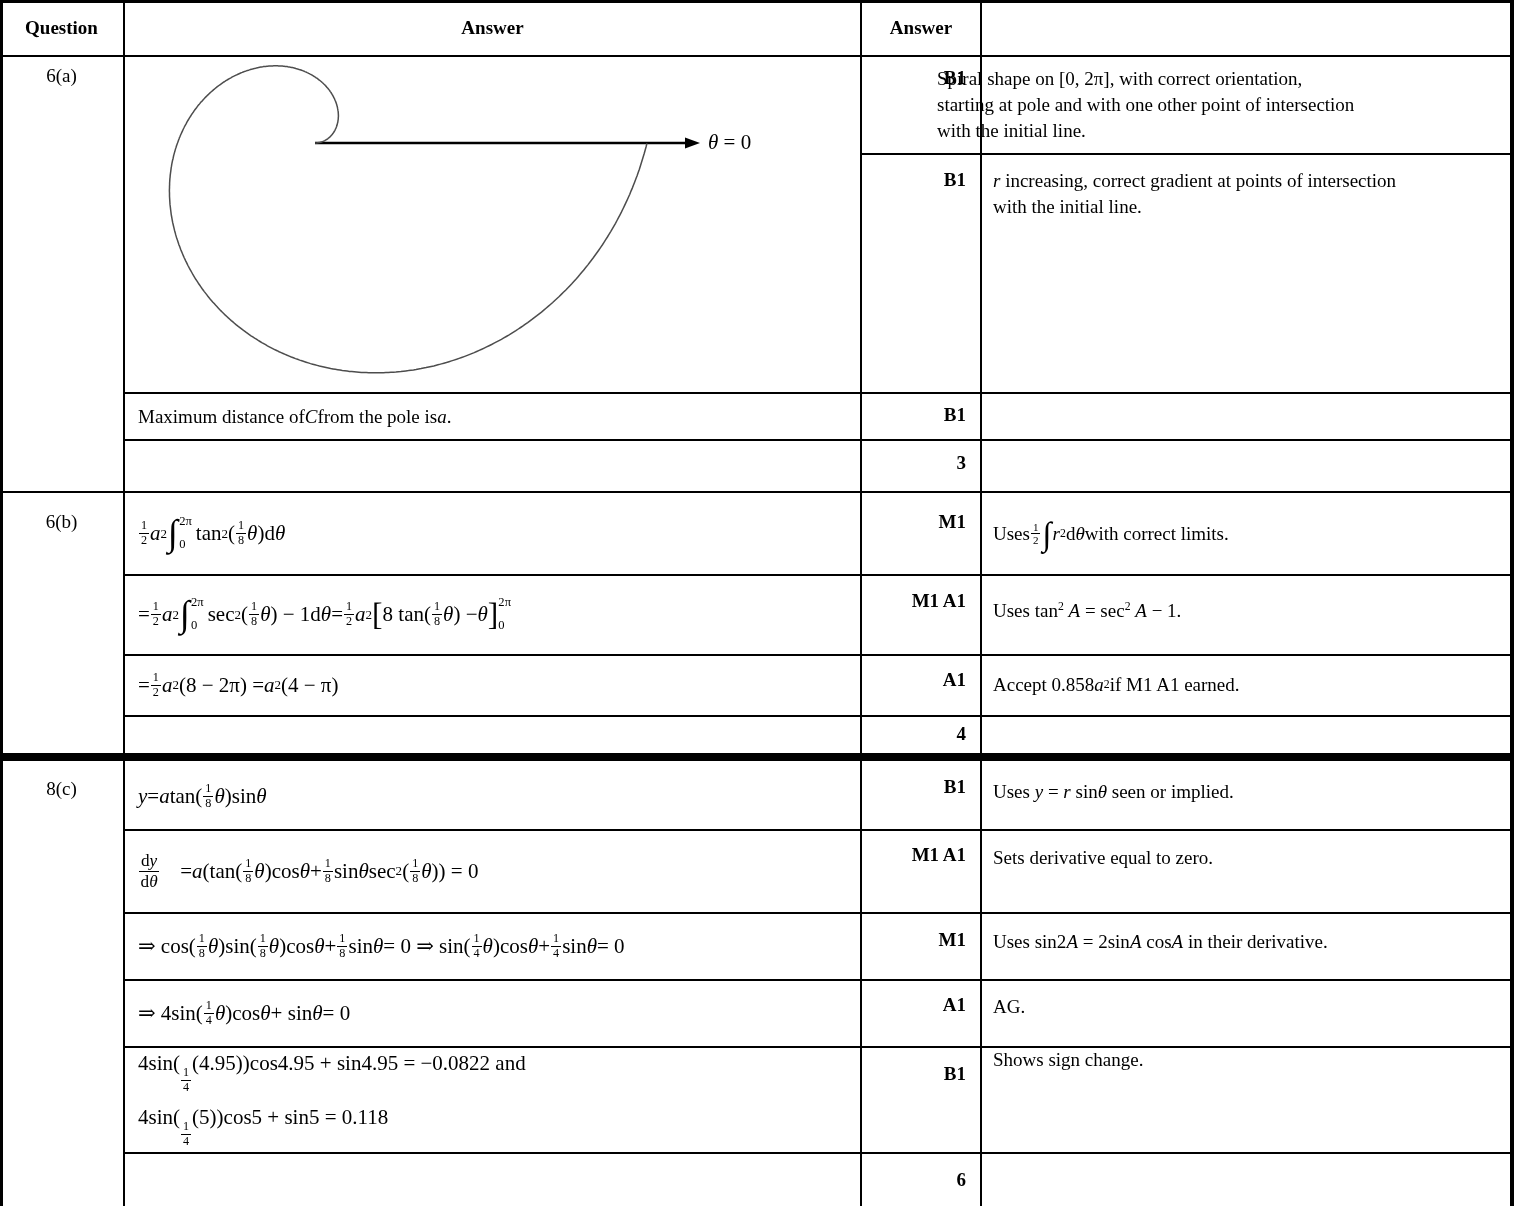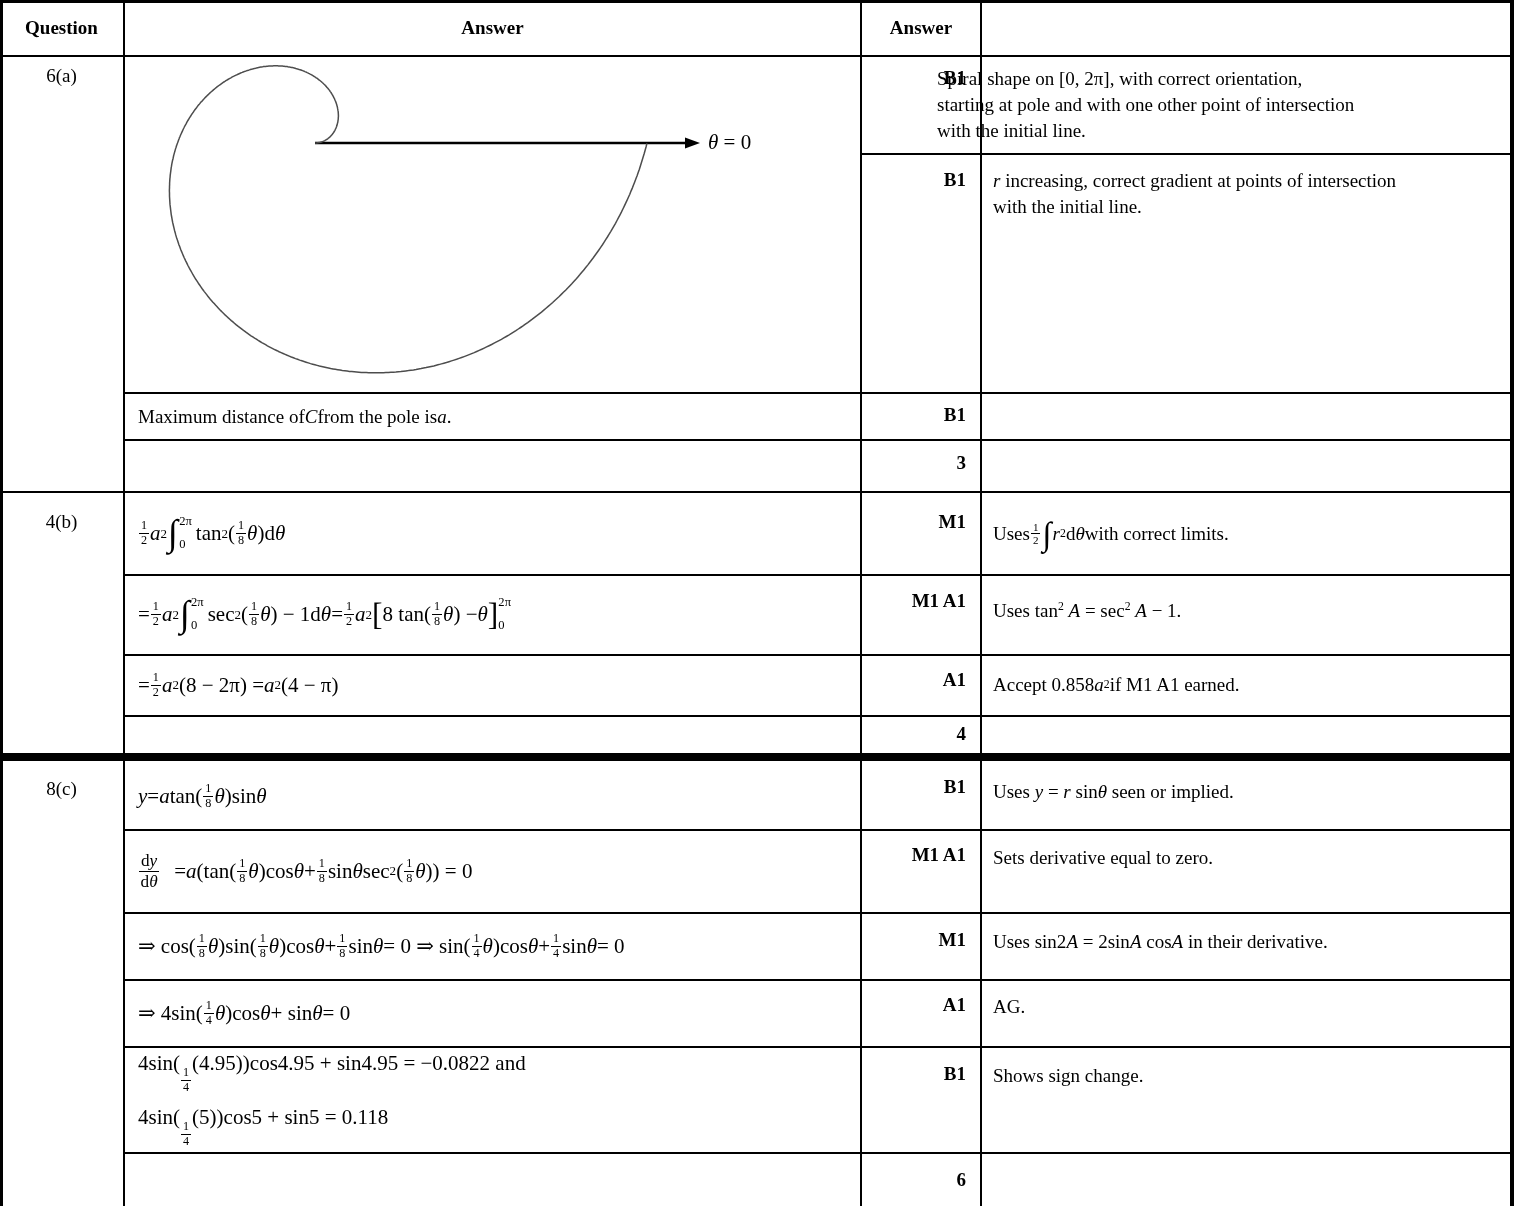--- a/index.html
+++ b/index.html
@@ -12,39 +12,39 @@
   .marks{text-align:right;padding-right:14px;font-weight:bold;font-size:19px;}
   .guid{padding-left:11px;padding-right:8px;line-height:26px;font-size:19px;}
   .formula{font-size:21px;padding-left:13px;display:flex;align-items:center;}
   .fcol{display:flex;flex-direction:column;justify-content:center;gap:10px;}
   .vcenter{display:flex;align-items:center;border-radius:12px;}
   i{font-family:"Liberation Serif","DejaVu Serif",serif;}
   sup{font-size:0.62em;}
   .fr{display:inline-flex;flex-direction:column;align-items:center;vertical-align:-0.55em;
       font-size:0.58em;line-height:1.12;font-style:normal;margin:0 1px;}
   .fr .n{border-bottom:1px solid #000;padding:0 2px;}
-  .fr.big{font-size:0.82em;vertical-align:-1.05em;margin-right:15px;}
+  .fr.big{font-size:0.82em;vertical-align:-1.05em;margin-right:21px;}
   .int{font-size:1.75em;line-height:1;vertical-align:-0.28em;font-style:normal;margin:0 1px;}
   .lim{display:inline-flex;flex-direction:column;justify-content:space-between;
        font-size:0.6em;line-height:1.1;vertical-align:-0.75em;height:2.9em;margin:0 4px 0 0;}
   .lim span:first-child{align-self:flex-start;}
   .bk{font-size:1.5em;vertical-align:-0.15em;}
   .theta{font-size:21px;}
 </style>
 </head>
 <body>
 
 <div id="page">
 
   <div class="cell hdr" style="left:0;top:0;width:123px;height:55px">Question</div>
   <div class="cell hdr" style="left:125px;top:0;width:735px;height:55px">Answer</div>
   <div class="cell hdr" style="left:862px;top:0;width:118px;height:55px">Answer</div>
 
   <div class="cell qlab" style="left:0;top:65px;width:123px;height:30px">6(a)</div>
-  <div class="cell qlab" style="left:0;top:511px;width:123px;height:30px">4(b)</div>
+  <div class="cell qlab" style="left:0;top:511px;width:123px;height:30px">6(b)</div>
   <div class="cell qlab" style="left:0;top:778px;width:123px;height:30px">8(c)</div>
 
   <div class="cell" style="left:125px;top:57px;width:735px;height:337px">
     <svg width="735" height="337">
       <line id="initial-line" stroke="#000" stroke-width="2.3" x1="190" y1="86" x2="563" y2="86"></line>
       <polygon id="arrow-head" fill="#000" points="575,86 560,80.5 560,91.5"></polygon>
       <path id="spiral-path" fill="none" stroke="#4d4d4d" stroke-width="1.5" d="M190.1 86.0L190.5 86.0L190.9 86.0L191.3 86.0L191.7 85.9L192.2 85.9L192.6 85.8L193.0 85.8L193.4 85.7L193.8 85.6L194.2 85.6L194.6 85.5L195.0 85.4L195.4 85.3L195.8 85.2L196.2 85.0L196.6 84.9L197.0 84.8L197.4 84.6L197.8 84.5L198.2 84.3L198.6 84.1L199.0 84.0L199.4 83.8L199.8 83.6L200.1 83.4L200.5 83.2L200.9 83.0L201.2 82.7L201.6 82.5L202.0 82.3L202.3 82.0L202.7 81.8L203.0 81.5L203.4 81.2L203.7 81.0L204.1 80.7L204.4 80.4L204.7 80.1L205.0 79.8L205.4 79.5L205.7 79.1L206.0 78.8L206.3 78.5L206.6 78.1L206.9 77.8L207.2 77.4L207.5 77.1L207.7 76.7L208.0 76.3L208.3 76.0L208.5 75.6L208.8 75.2L209.1 74.8L209.3 74.4L209.5 74.0L209.8 73.6L210.0 73.1L210.2 72.7L210.4 72.3L210.6 71.8L210.8 71.4L211.0 70.9L211.2 70.5L211.4 70.0L211.6 69.5L211.7 69.1L211.9 68.6L212.0 68.1L212.2 67.6L212.3 67.1L212.4 66.6L212.5 66.1L212.7 65.6L212.8 65.1L212.9 64.6L212.9 64.1L213.0 63.6L213.1 63.1L213.2 62.5L213.2 62.0L213.3 61.5L213.3 60.9L213.3 60.4L213.4 59.8L213.4 59.3L213.4 58.7L213.4 58.2L213.4 57.6L213.3 57.1L213.3 56.5L213.3 55.9L213.2 55.4L213.2 54.8L213.1 54.2L213.0 53.7L212.9 53.1L212.8 52.5L212.7 51.9L212.6 51.4L212.5 50.8L212.4 50.2L212.2 49.6L212.1 49.0L211.9 48.5L211.8 47.9L211.6 47.3L211.4 46.7L211.2 46.1L211.0 45.5L210.8 44.9L210.6 44.4L210.3 43.8L210.1 43.2L209.8 42.6L209.6 42.0L209.3 41.4L209.0 40.9L208.7 40.3L208.4 39.7L208.1 39.1L207.8 38.5L207.5 38.0L207.1 37.4L206.8 36.8L206.4 36.3L206.1 35.7L205.7 35.1L205.3 34.6L204.9 34.0L204.5 33.4L204.1 32.9L203.6 32.3L203.2 31.8L202.8 31.2L202.3 30.7L201.8 30.2L201.4 29.6L200.9 29.1L200.4 28.6L199.9 28.0L199.4 27.5L198.8 27.0L198.3 26.5L197.8 26.0L197.2 25.5L196.7 25.0L196.1 24.5L195.5 24.0L194.9 23.5L194.3 23.1L193.7 22.6L193.1 22.1L192.5 21.7L191.9 21.2L191.2 20.8L190.6 20.3L189.9 19.9L189.3 19.5L188.6 19.1L187.9 18.6L187.2 18.2L186.5 17.8L185.8 17.4L185.1 17.1L184.4 16.7L183.6 16.3L182.9 15.9L182.1 15.6L181.4 15.2L180.6 14.9L179.8 14.6L179.1 14.2L178.3 13.9L177.5 13.6L176.7 13.3L175.9 13.0L175.1 12.7L174.2 12.5L173.4 12.2L172.6 12.0L171.7 11.7L170.9 11.5L170.0 11.2L169.2 11.0L168.3 10.8L167.4 10.6L166.5 10.4L165.6 10.2L164.7 10.1L163.8 9.9L162.9 9.8L162.0 9.6L161.1 9.5L160.2 9.4L159.2 9.3L158.3 9.2L157.4 9.1L156.4 9.0L155.5 9.0L154.5 8.9L153.6 8.9L152.6 8.8L151.6 8.8L150.7 8.8L149.7 8.8L148.7 8.8L147.7 8.9L146.7 8.9L145.8 8.9L144.8 9.0L143.8 9.1L142.8 9.2L141.8 9.3L140.8 9.4L139.7 9.5L138.7 9.6L137.7 9.8L136.7 9.9L135.7 10.1L134.7 10.3L133.6 10.5L132.6 10.7L131.6 10.9L130.6 11.2L129.5 11.4L128.5 11.7L127.5 12.0L126.4 12.2L125.4 12.5L124.4 12.9L123.4 13.2L122.3 13.5L121.3 13.9L120.3 14.2L119.2 14.6L118.2 15.0L117.2 15.4L116.1 15.8L115.1 16.3L114.1 16.7L113.0 17.2L112.0 17.7L111.0 18.1L110.0 18.6L108.9 19.2L107.9 19.7L106.9 20.2L105.9 20.8L104.9 21.3L103.9 21.9L102.9 22.5L101.9 23.1L100.9 23.7L99.9 24.4L98.9 25.0L97.9 25.7L96.9 26.4L95.9 27.1L94.9 27.8L93.9 28.5L93.0 29.2L92.0 29.9L91.1 30.7L90.1 31.5L89.1 32.3L88.2 33.1L87.3 33.9L86.3 34.7L85.4 35.5L84.5 36.4L83.6 37.2L82.7 38.1L81.8 39.0L80.9 39.9L80.0 40.8L79.1 41.8L78.2 42.7L77.4 43.7L76.5 44.6L75.6 45.6L74.8 46.6L74.0 47.6L73.1 48.6L72.3 49.6L71.5 50.7L70.7 51.7L69.9 52.8L69.1 53.9L68.4 55.0L67.6 56.1L66.8 57.2L66.1 58.3L65.4 59.5L64.6 60.6L63.9 61.8L63.2 63.0L62.5 64.2L61.8 65.4L61.2 66.6L60.5 67.8L59.8 69.0L59.2 70.3L58.6 71.5L58.0 72.8L57.4 74.1L56.8 75.4L56.2 76.7L55.6 78.0L55.1 79.3L54.5 80.6L54.0 82.0L53.5 83.3L53.0 84.7L52.5 86.1L52.0 87.4L51.5 88.8L51.1 90.2L50.6 91.6L50.2 93.1L49.8 94.5L49.4 95.9L49.0 97.4L48.6 98.8L48.3 100.3L48.0 101.7L47.6 103.2L47.3 104.7L47.0 106.2L46.7 107.7L46.5 109.2L46.2 110.7L46.0 112.3L45.8 113.8L45.6 115.3L45.4 116.9L45.2 118.4L45.1 120.0L44.9 121.6L44.8 123.1L44.7 124.7L44.6 126.3L44.6 127.9L44.5 129.5L44.5 131.1L44.4 132.7L44.4 134.3L44.5 135.9L44.5 137.5L44.5 139.2L44.6 140.8L44.7 142.4L44.8 144.1L44.9 145.7L45.0 147.4L45.2 149.0L45.4 150.7L45.6 152.3L45.8 154.0L46.0 155.6L46.2 157.3L46.5 159.0L46.8 160.6L47.1 162.3L47.4 164.0L47.7 165.7L48.1 167.3L48.5 169.0L48.9 170.7L49.3 172.4L49.7 174.0L50.2 175.7L50.6 177.4L51.1 179.1L51.6 180.8L52.2 182.4L52.7 184.1L53.3 185.8L53.8 187.5L54.5 189.1L55.1 190.8L55.7 192.5L56.4 194.1L57.1 195.8L57.8 197.5L58.5 199.1L59.2 200.8L60.0 202.4L60.8 204.1L61.6 205.7L62.4 207.4L63.2 209.0L64.1 210.7L65.0 212.3L65.9 213.9L66.8 215.5L67.7 217.2L68.7 218.8L69.6 220.4L70.6 222.0L71.7 223.6L72.7 225.2L73.7 226.8L74.8 228.3L75.9 229.9L77.0 231.5L78.1 233.0L79.3 234.6L80.5 236.1L81.7 237.6L82.9 239.2L84.1 240.7L85.3 242.2L86.6 243.7L87.9 245.2L89.2 246.6L90.5 248.1L91.9 249.6L93.2 251.0L94.6 252.5L96.0 253.9L97.4 255.3L98.9 256.7L100.3 258.1L101.8 259.5L103.3 260.9L104.8 262.2L106.3 263.6L107.9 264.9L109.4 266.2L111.0 267.6L112.6 268.9L114.2 270.1L115.9 271.4L117.5 272.7L119.2 273.9L120.9 275.2L122.6 276.4L124.3 277.6L126.0 278.8L127.8 279.9L129.6 281.1L131.4 282.2L133.2 283.4L135.0 284.5L136.8 285.6L138.7 286.6L140.6 287.7L142.4 288.8L144.3 289.8L146.3 290.8L148.2 291.8L150.1 292.8L152.1 293.7L154.1 294.7L156.1 295.6L158.1 296.5L160.1 297.4L162.2 298.3L164.2 299.1L166.3 300.0L168.4 300.8L170.5 301.6L172.6 302.3L174.7 303.1L176.8 303.8L179.0 304.5L181.1 305.2L183.3 305.9L185.5 306.6L187.7 307.2L189.9 307.8L192.1 308.4L194.4 309.0L196.6 309.5L198.9 310.0L201.1 310.5L203.4 311.0L205.7 311.5L208.0 311.9L210.3 312.3L212.7 312.7L215.0 313.1L217.3 313.5L219.7 313.8L222.1 314.1L224.4 314.4L226.8 314.6L229.2 314.8L231.6 315.0L234.0 315.2L236.4 315.4L238.8 315.5L241.3 315.6L243.7 315.7L246.1 315.8L248.6 315.8L251.0 315.8L253.5 315.8L256.0 315.7L258.4 315.7L260.9 315.6L263.4 315.5L265.9 315.3L268.4 315.2L270.9 315.0L273.4 314.7L275.9 314.5L278.4 314.2L280.9 313.9L283.4 313.6L286.0 313.2L288.5 312.9L291.0 312.5L293.6 312.0L296.1 311.6L298.6 311.1L301.1 310.6L303.7 310.0L306.2 309.4L308.8 308.9L311.3 308.2L313.8 307.6L316.4 306.9L318.9 306.2L321.4 305.5L324.0 304.7L326.5 303.9L329.0 303.1L331.6 302.3L334.1 301.4L336.6 300.5L339.1 299.6L341.7 298.6L344.2 297.6L346.7 296.6L349.2 295.6L351.7 294.5L354.2 293.4L356.7 292.3L359.2 291.1L361.6 289.9L364.1 288.7L366.6 287.5L369.1 286.2L371.5 284.9L374.0 283.6L376.4 282.3L378.8 280.9L381.3 279.5L383.7 278.1L386.1 276.6L388.5 275.1L390.9 273.6L393.3 272.0L395.6 270.5L398.0 268.9L400.4 267.2L402.7 265.6L405.0 263.9L407.3 262.2L409.6 260.4L411.9 258.7L414.2 256.9L416.5 255.1L418.8 253.2L421.0 251.3L423.2 249.4L425.4 247.5L427.7 245.5L429.8 243.5L432.0 241.5L434.2 239.5L436.3 237.4L438.4 235.3L440.6 233.2L442.7 231.1L444.7 228.9L446.8 226.7L448.8 224.5L450.9 222.2L452.9 219.9L454.9 217.6L456.8 215.3L458.8 212.9L460.7 210.6L462.7 208.1L464.5 205.7L466.4 203.3L468.3 200.8L470.1 198.3L471.9 195.7L473.7 193.2L475.5 190.6L477.3 188.0L479.0 185.4L480.7 182.7L482.4 180.0L484.0 177.3L485.7 174.6L487.3 171.9L488.9 169.1L490.5 166.3L492.0 163.5L493.5 160.7L495.0 157.8L496.5 154.9L497.9 152.0L499.3 149.1L500.7 146.1L502.1 143.2L503.4 140.2L504.8 137.2L506.0 134.1L507.3 131.1L508.5 128.0L509.7 124.9L510.9 121.8L512.1 118.7L513.2 115.6L514.3 112.4L515.3 109.2L516.3 106.0L517.3 102.8L518.3 99.5L519.3 96.3L520.2 93.0L521.1 89.7L521.9 86.4"></path>
     </svg>
   </div>
   <div class="cell theta" style="left:708px;top:130px;width:90px;height:30px"><i>θ</i> = 0</div>
@@ -151,21 +151,21 @@
   <div class="cell marks" style="left:862px;top:763px;width:118px;height:66px;padding-top:13px">B1</div>
   <div class="cell marks" style="left:862px;top:830px;width:118px;height:82px;padding-top:14px">M1 A1</div>
   <div class="cell marks" style="left:862px;top:913px;width:118px;height:66px;padding-top:16px">M1</div>
   <div class="cell marks" style="left:862px;top:980px;width:118px;height:66px;padding-top:14px">A1</div>
   <div class="cell marks" style="left:862px;top:1047px;width:118px;height:105px;padding-top:16px">B1</div>
   <div class="cell marks" style="left:862px;top:1153px;width:118px;height:52px;padding-top:16px">6</div>
   <div class="cell guid" style="left:982px;top:763px;width:529px;height:66px;padding-top:16px">Uses <i>y</i> = <i>r</i> sin<i>θ</i>  seen or implied.</div>
   <div class="cell guid" style="left:982px;top:830px;width:529px;height:82px;padding-top:15px">Sets derivative equal to zero.</div>
   <div class="cell guid" style="left:982px;top:913px;width:529px;height:66px;padding-top:16px">Uses sin2<i>A</i> = 2sin<i>A</i> cos<i>A</i> in their derivative.</div>
   <div class="cell guid" style="left:982px;top:980px;width:529px;height:66px;padding-top:14px">AG.</div>
-  <div class="cell guid" style="left:982px;top:1047px;width:529px;height:105px;padding-top:16px">Shows sign change.</div>
+  <div class="cell guid" style="left:982px;top:1047px;width:529px;height:105px;padding-top:0">Shows sign change.</div>
 
   <div class="hl" style="left:0;top:0;width:1514px;height:3px"></div>
   <div class="hl" style="left:0;top:55px;width:1514px;height:2px"></div>
   <div class="hl" style="left:862px;top:153px;width:652px;height:2px"></div>
   <div class="hl" style="left:125px;top:392px;width:1389px;height:2px"></div>
   <div class="hl" style="left:125px;top:439px;width:1389px;height:2px"></div>
   <div class="hl" style="left:0;top:491px;width:1514px;height:2px"></div>
   <div class="hl" style="left:125px;top:574px;width:1389px;height:2px"></div>
   <div class="hl" style="left:125px;top:654px;width:1389px;height:2px"></div>
   <div class="hl" style="left:125px;top:715px;width:1389px;height:2px"></div>

